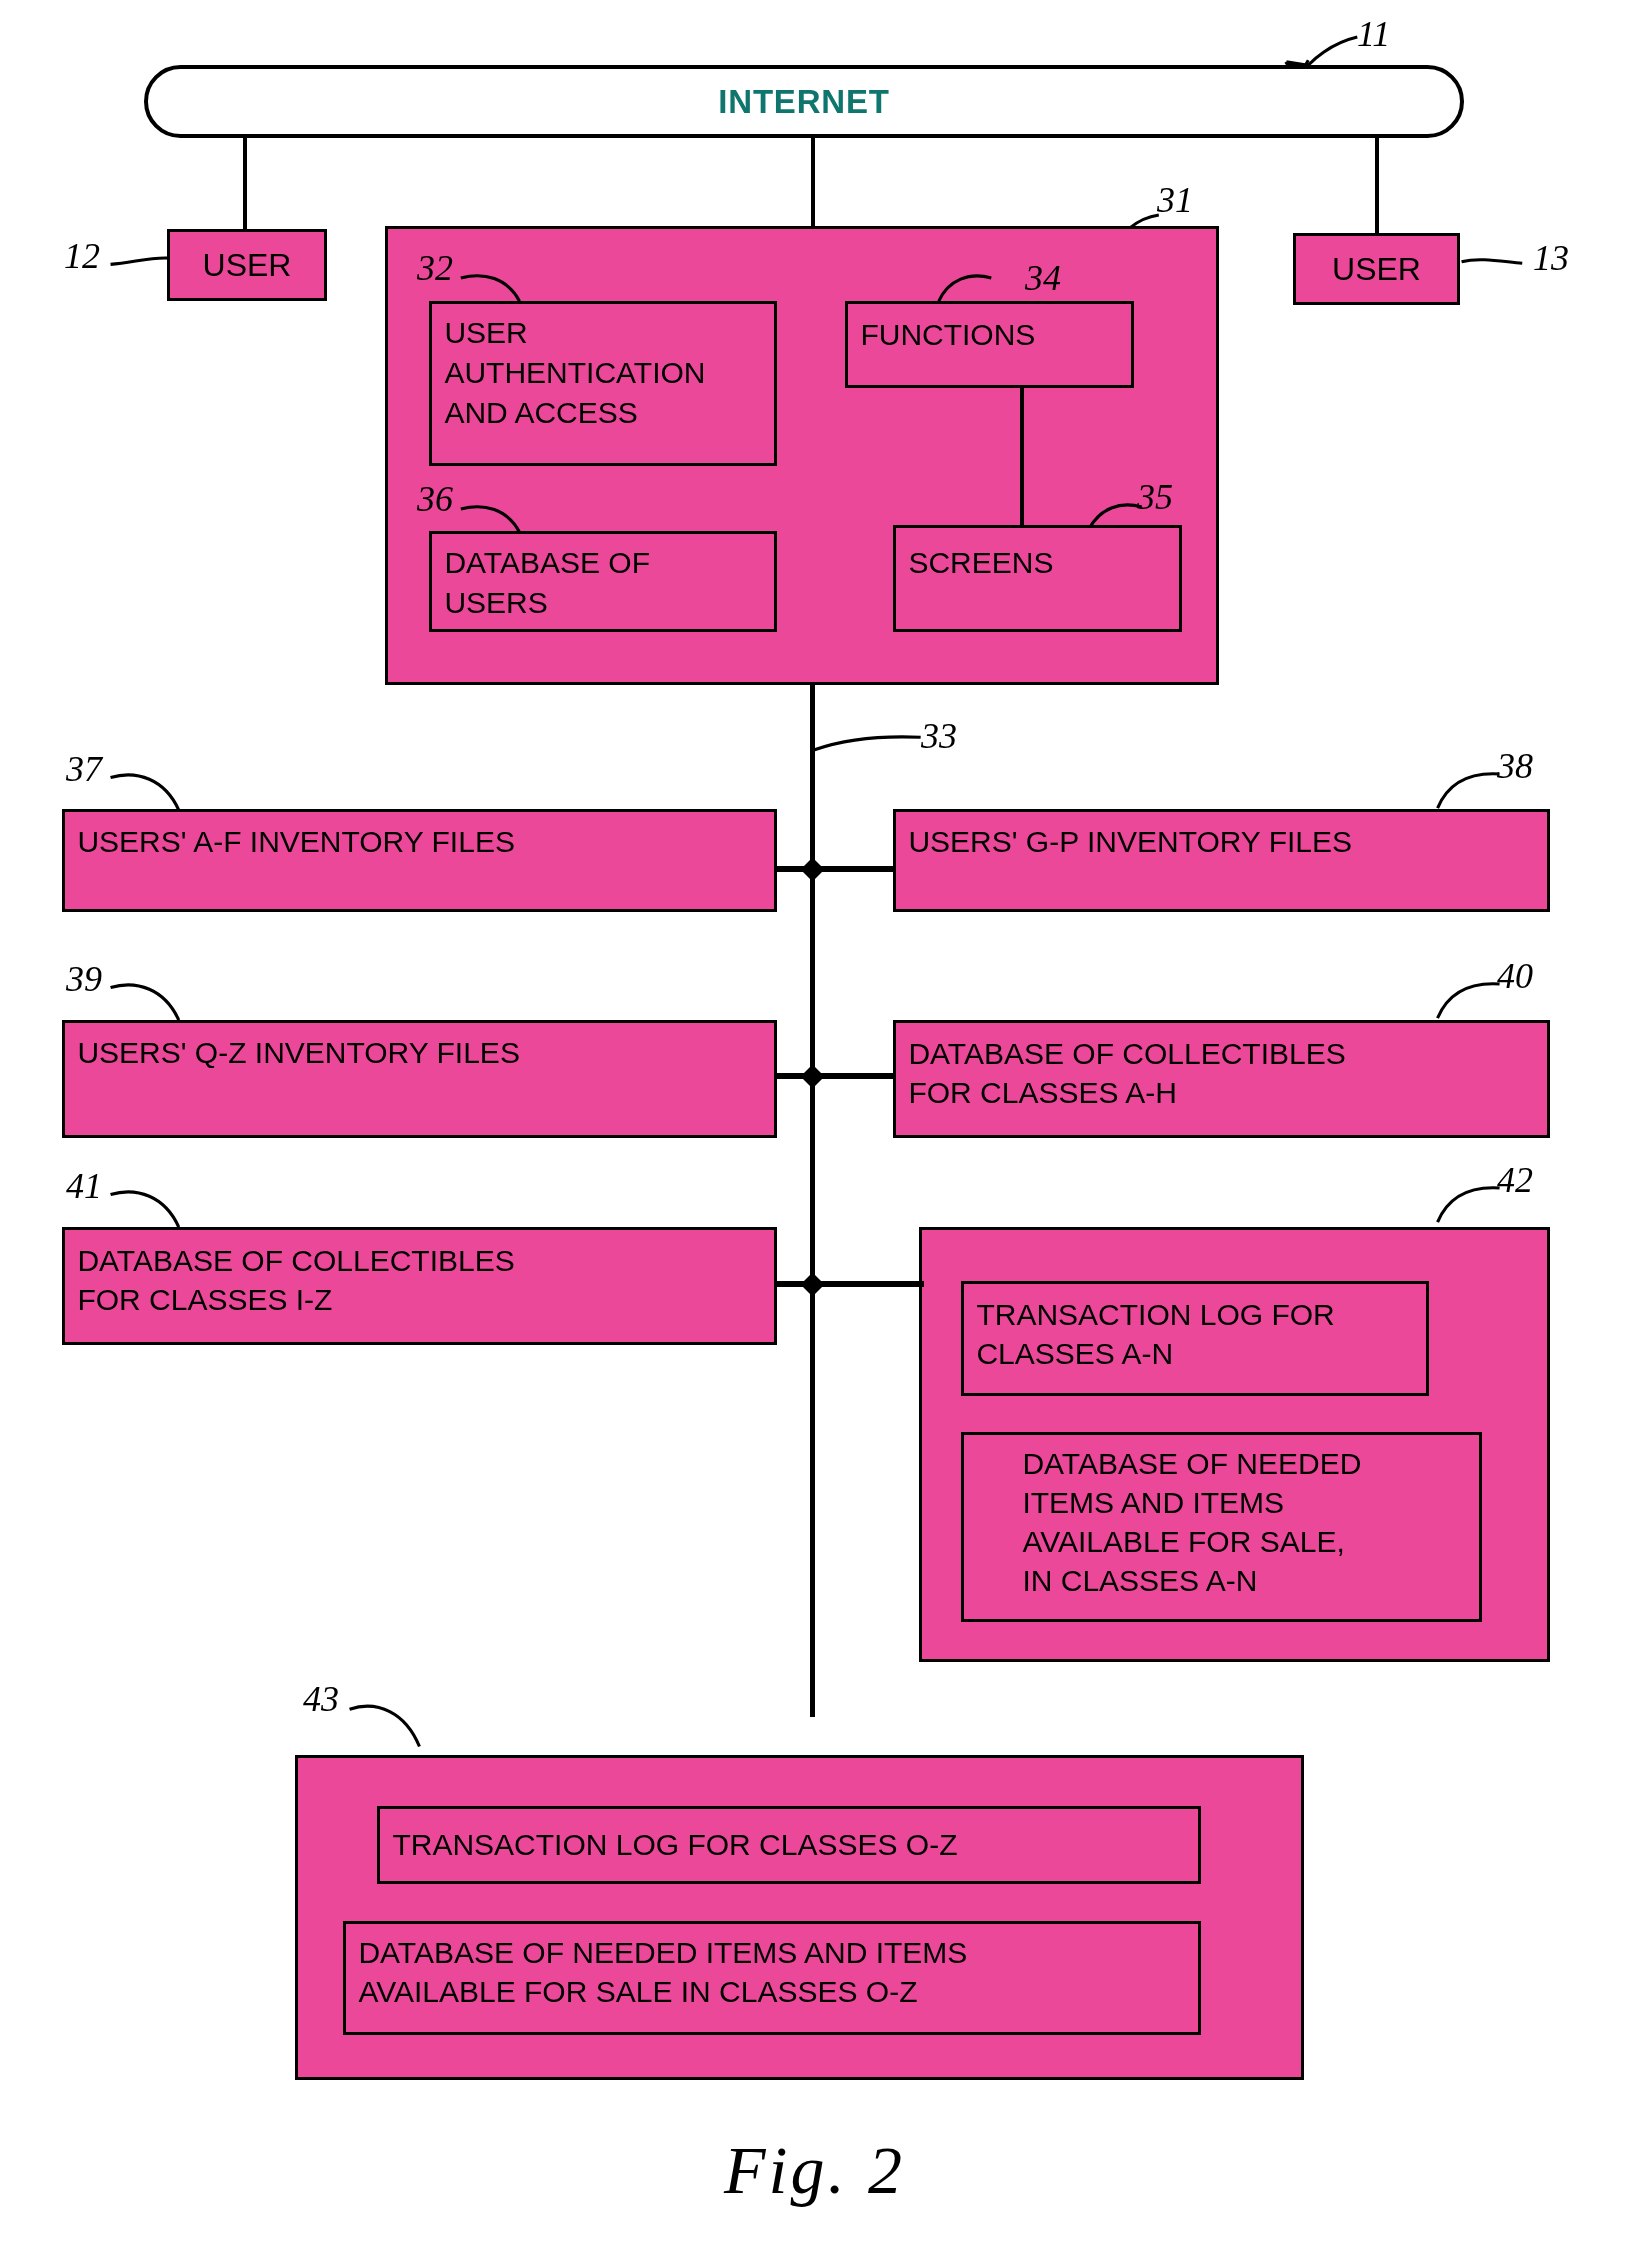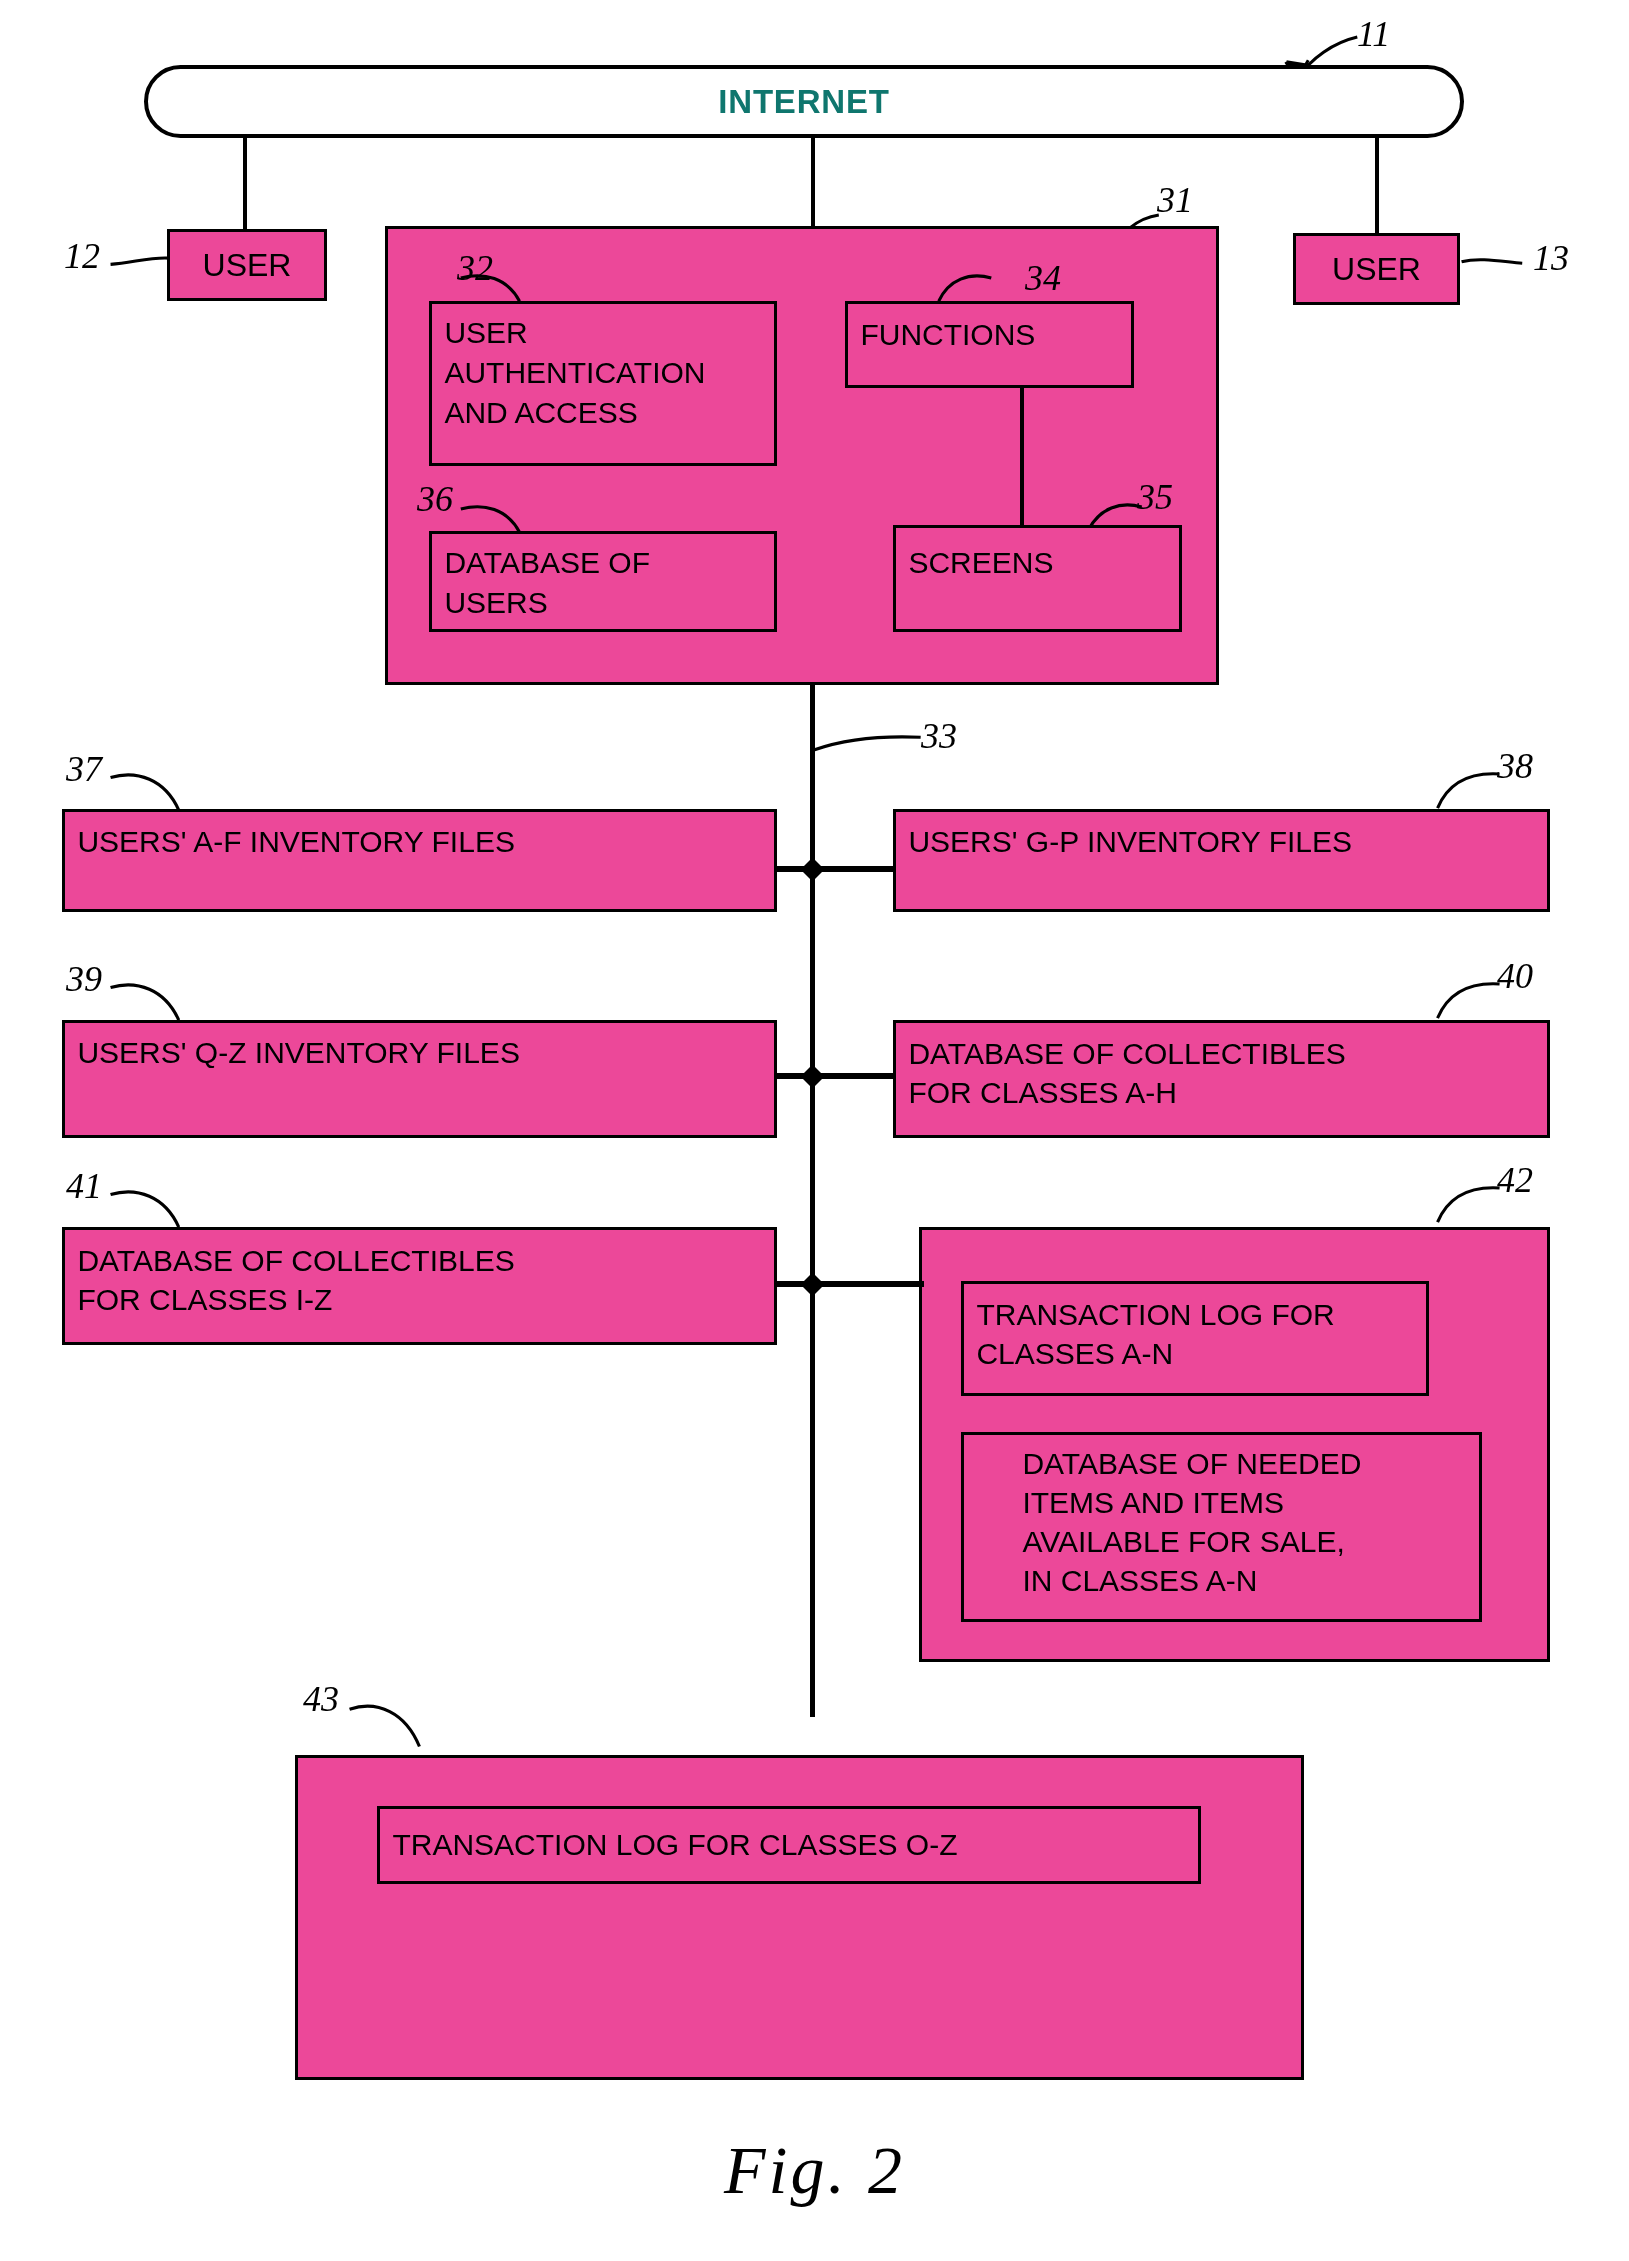--- a/index.html
+++ b/index.html
@@ -135,21 +135,21 @@
     <path d="M2,24 C26,18 55,24 80,26"></path>
   </svg>
   <div class="ref" style="left:1533px;top:237px;">13</div>
 
   <div class="ref" style="left:1157px;top:179px;">31</div>
   <svg class="leader" style="left:1064px;top:201px;width:109px;height:62px;" viewBox="0 0 140 80" width="109" height="62">
     <path d="M122,18 C95,22 72,40 58,72"></path>
   </svg>
   <div class="box" style="left:385px;top:226px;width:834px;height:459px;"></div>
 
-  <div class="ref" style="left:417px;top:247px;margin-left:40px;">32</div>
+  <div class="ref" style="left:417px;top:247px;">32</div>
   <svg class="leader" style="left:459px;top:261px;width:101px;height:51px;" viewBox="0 0 130 66" width="101" height="51">
     <path d="M2,22 C32,14 62,22 78,52"></path>
   </svg>
   <div class="box" style="left:429px;top:301px;width:348px;height:165px;">
     <div class="txt" style="top:9.3px;line-height:40px;">USER
 AUTHENTICATION
 AND ACCESS</div>
   </div>
 
   <div class="ref" style="left:988px;top:257px;margin-left:37px;">34</div>
@@ -257,18 +257,22 @@
   <div class="junction" style="left:804px;top:1276px;"></div>
 
   <div class="ref" style="left:303px;top:1678px;">43</div>
   <svg class="leader" style="left:348px;top:1692px;width:132px;height:67px;" viewBox="0 0 170 86" width="132" height="67">
     <path d="M2,22 C38,10 74,26 92,70"></path>
   </svg>
   <div class="box" style="left:295px;top:1755px;width:1009px;height:325px;">
     <div class="box thin" style="left:79px;top:48px;width:824px;height:78px;">
       <div class="txt" style="top:17px;">TRANSACTION LOG FOR CLASSES O-Z</div>
     </div>
+    <div class="box thin" style="left:45px;top:163px;width:858px;height:114px;">
+      <div class="txt" style="top:9.3px;line-height:39px;">DATABASE OF NEEDED ITEMS AND ITEMS
+AVAILABLE FOR SALE IN CLASSES O-Z</div>
+    </div>
   </div>
 
   <div id="caption">Fig.  2</div>
 
 </div>
 
 
 </body></html>

